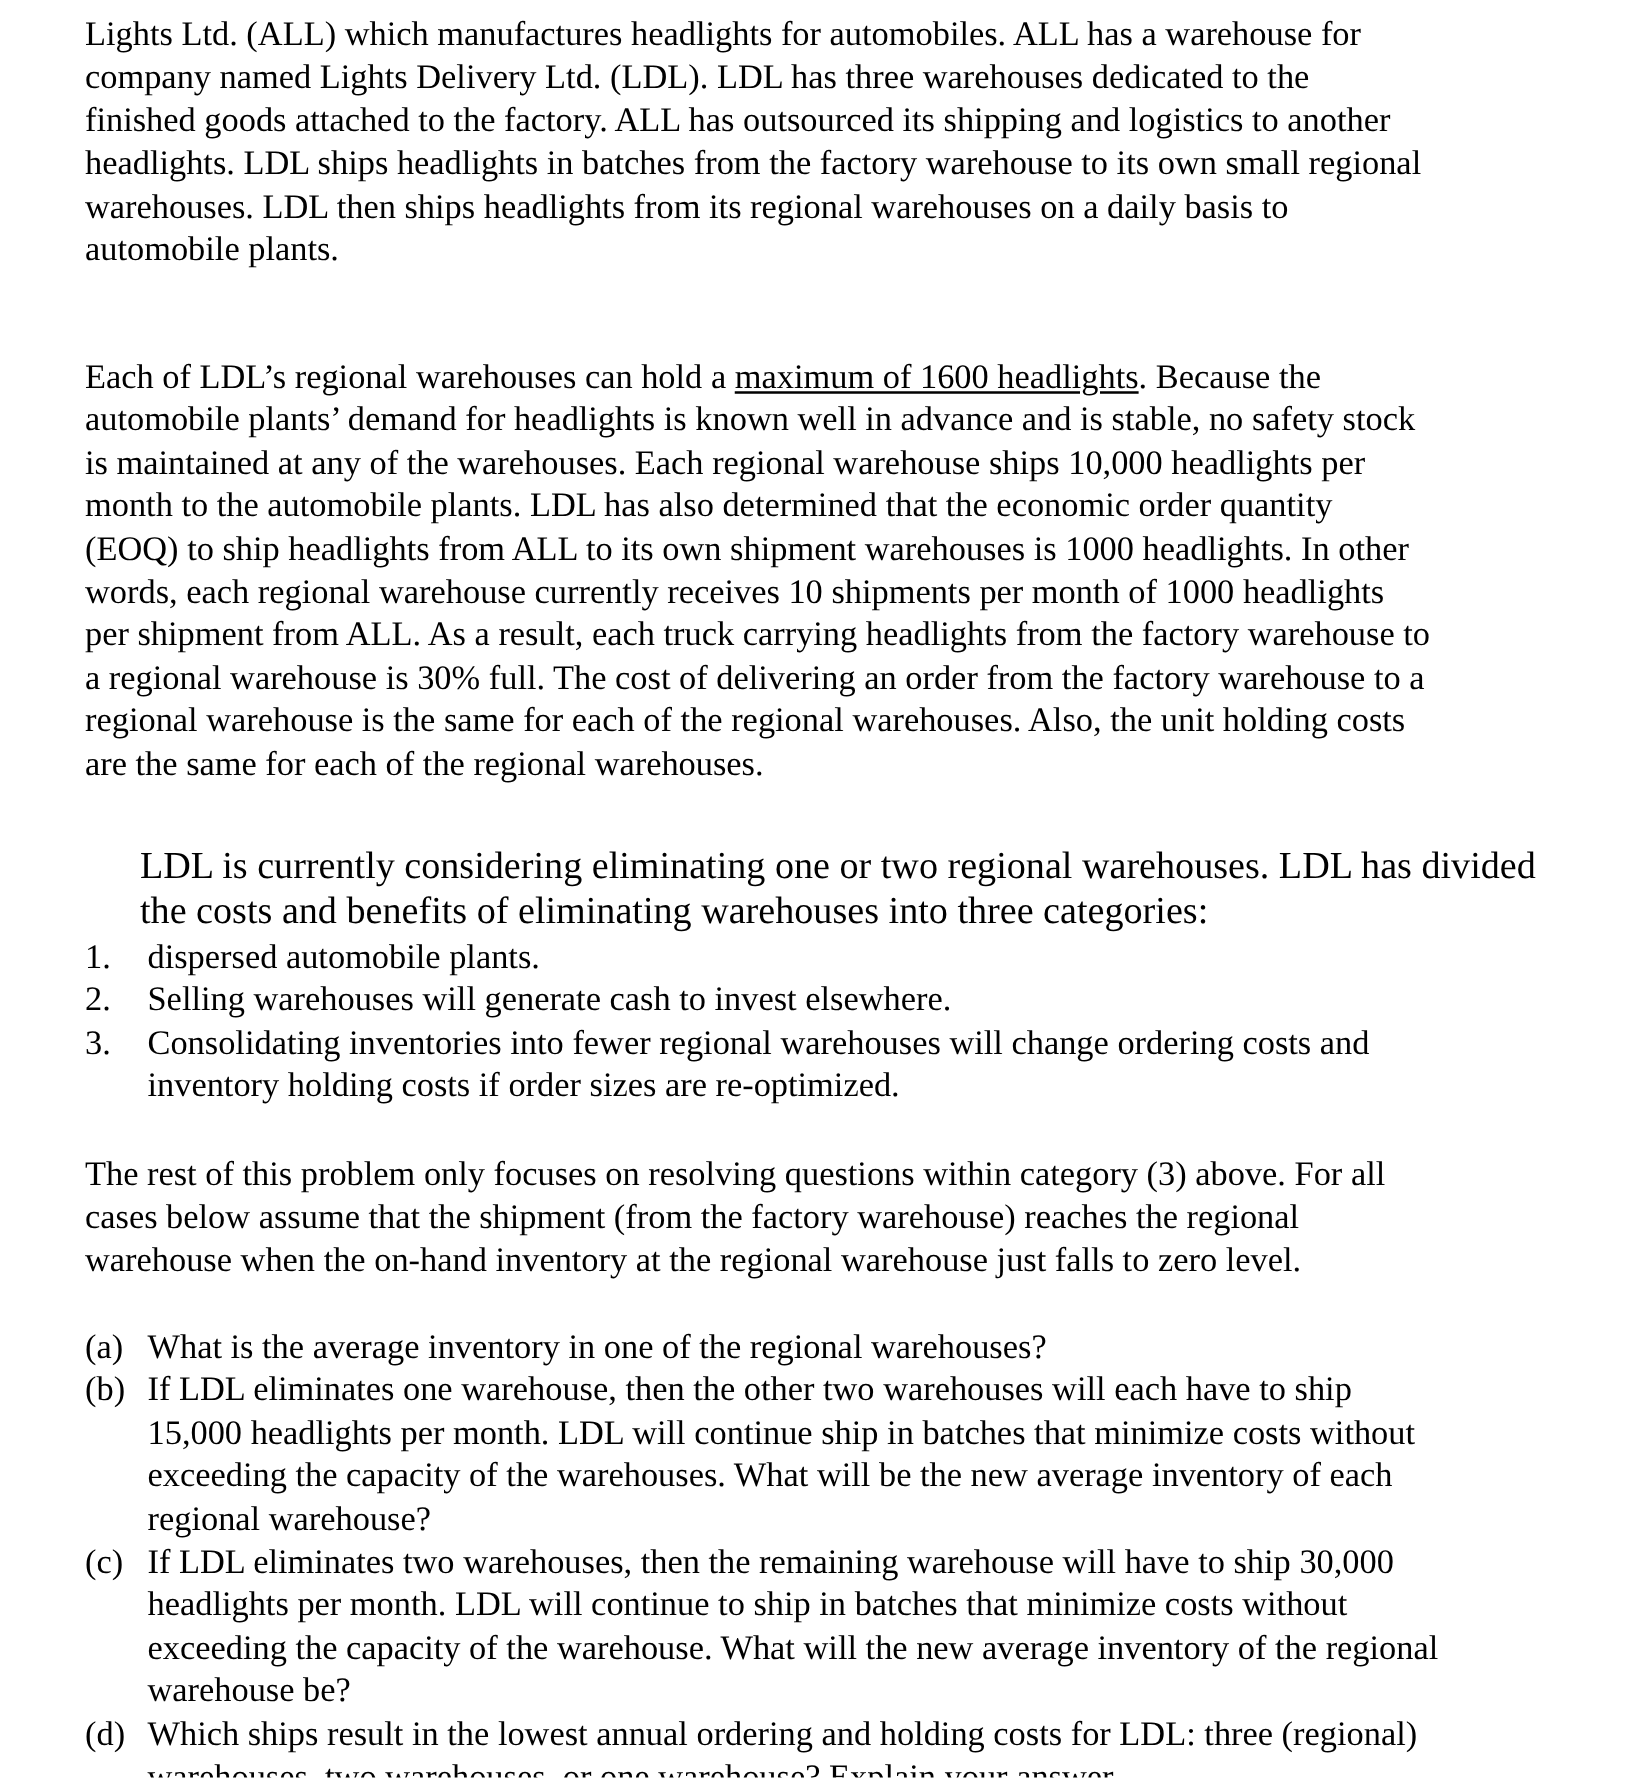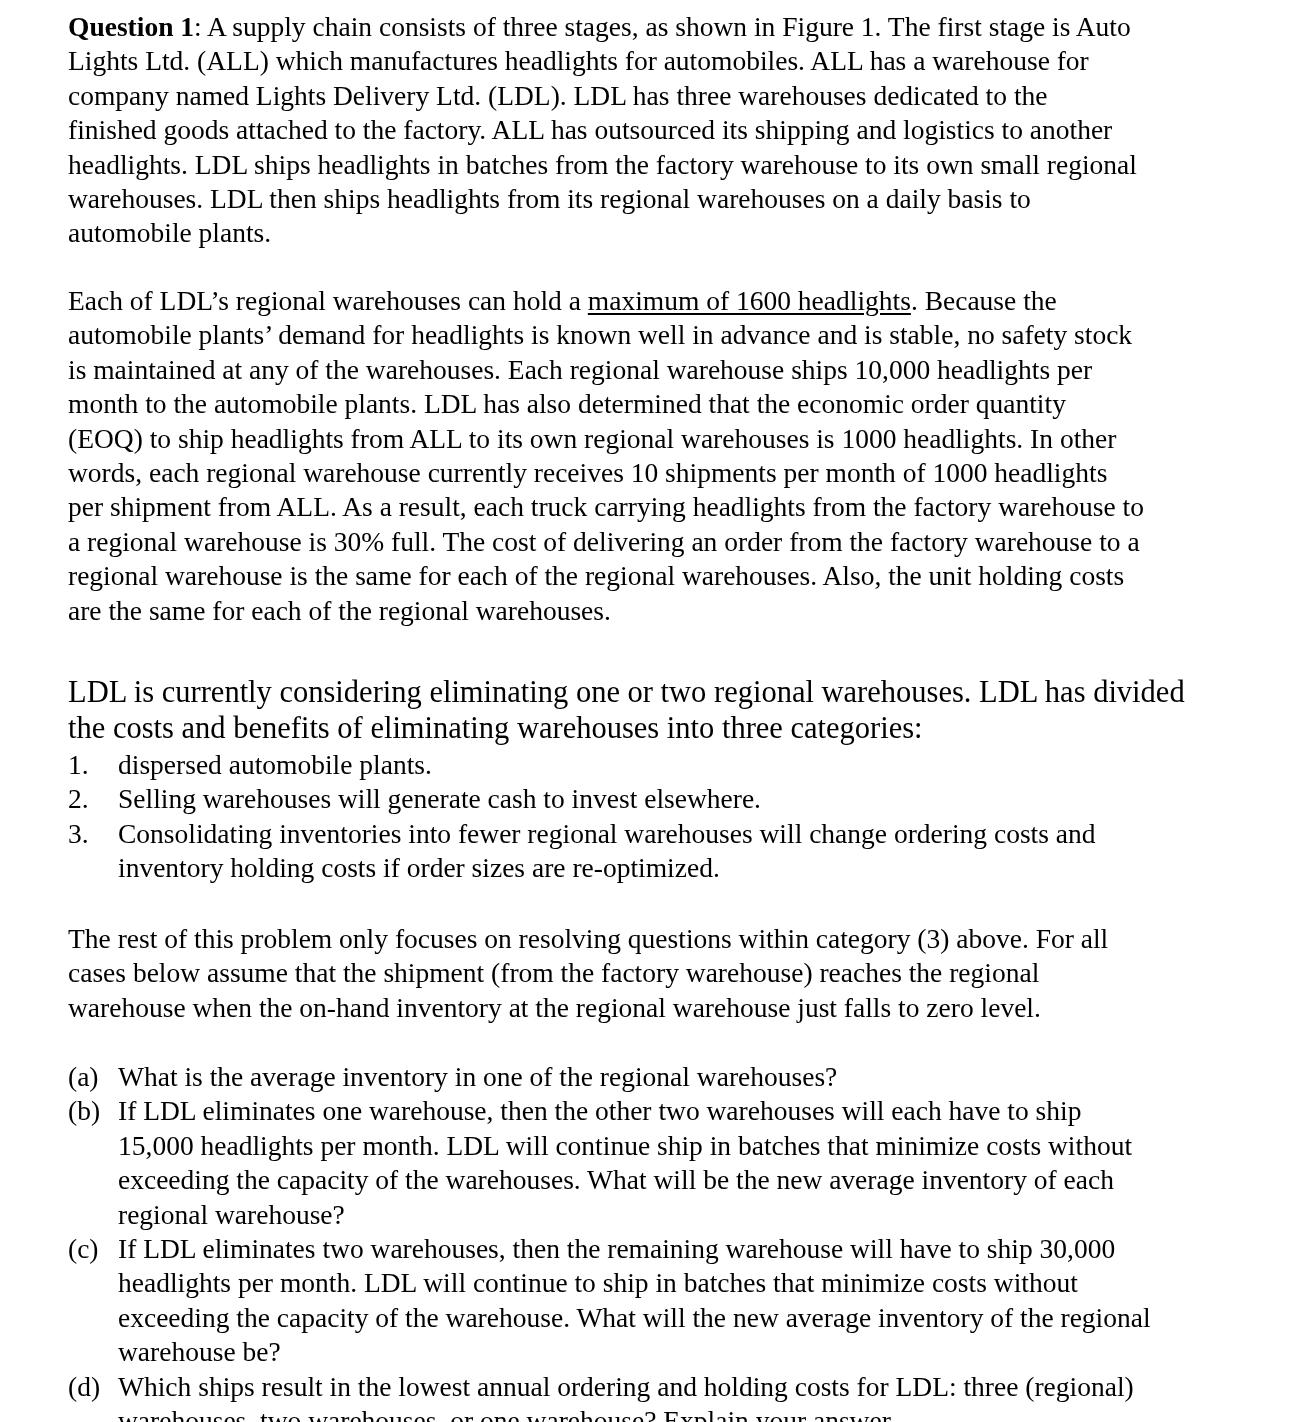--- a/index.html
+++ b/index.html
@@ -27,21 +27,21 @@
       margin: 0;
       white-space: nowrap;
     }
     .para .line { display: block; }
     .bold { font-weight: bold; }
     .u { text-decoration: underline; text-underline-offset: 3px; text-decoration-thickness: 1.5px; }
     .p1 { position: absolute; top: 0; }
     .p2 { position: absolute; top: 274px; }
     .p3-intro {
       position: absolute; top: 664px;
-      font-size: 30.5px; line-height: 36px;
+      font-size: 30.5px; line-height: 36px; margin-left: 44px;
     }
     .list {
       position: absolute; top: 738px; left: 0;
       font-size: 27.5px; line-height: 34.4px;
     }
     .list-item { position: relative; padding-left: 50px; white-space: nowrap; }
     .list-item .num { position: absolute; left: 0; top: 0; }
     .rest { position: absolute; top: 912px; }
     .sub {
       position: absolute; top: 1050px; left: 0;
@@ -49,35 +49,34 @@
     }
     .sub-item { position: relative; padding-left: 50px; white-space: nowrap; }
     .sub-item .lbl { position: absolute; left: 0; top: 0; }
   </style>
 </head>
 <body>
 
 <div class="page">
 
   <div class="para p1">
-    <span class="line"><span class="bold">Question 1</span><span>: A supply chain consists of three stages, as shown in Figure 1. The first stage is Auto</span></span>
     <span class="line">Lights Ltd. (ALL) which manufactures headlights for automobiles. ALL has a warehouse for</span>
     <span class="line">company named Lights Delivery Ltd. (LDL). LDL has three warehouses dedicated to the</span>
     <span class="line">finished goods attached to the factory. ALL has outsourced its shipping and logistics to another</span>
     <span class="line">headlights. LDL ships headlights in batches from the factory warehouse to its own small regional</span>
     <span class="line">warehouses. LDL then ships headlights from its regional warehouses on a daily basis to</span>
     <span class="line">automobile plants.</span>
   </div>
 
   <div class="para p2">
     <span class="line"><span>Each of LDL’s regional warehouses can hold a </span><span class="u">maximum of 1600 headlights</span><span>. Because the</span></span>
     <span class="line">automobile plants’ demand for headlights is known well in advance and is stable, no safety stock</span>
     <span class="line">is maintained at any of the warehouses. Each regional warehouse ships 10,000 headlights per</span>
     <span class="line">month to the automobile plants. LDL has also determined that the economic order quantity</span>
-    <span class="line">(EOQ) to ship headlights from ALL to its own regional warehouses is 1000 headlights. In other</span>
+    <span class="line">(EOQ) to ship headlights from ALL to its own shipment warehouses is 1000 headlights. In other</span>
     <span class="line">words, each regional warehouse currently receives 10 shipments per month of 1000 headlights</span>
     <span class="line">per shipment from ALL. As a result, each truck carrying headlights from the factory warehouse to</span>
     <span class="line">a regional warehouse is 30% full. The cost of delivering an order from the factory warehouse to a</span>
     <span class="line">regional warehouse is the same for each of the regional warehouses. Also, the unit holding costs</span>
     <span class="line">are the same for each of the regional warehouses.</span>
   </div>
 
   <div class="para p3-intro">
     <span class="line">LDL is currently considering eliminating one or two regional warehouses. LDL has divided</span>
     <span class="line">the costs and benefits of eliminating warehouses into three categories:</span>

